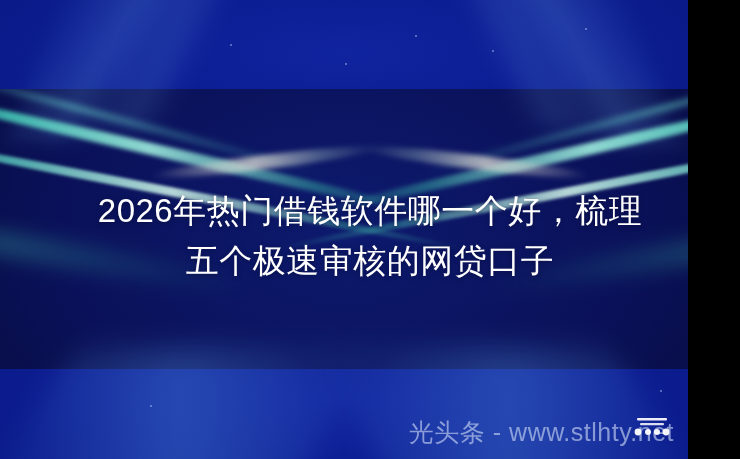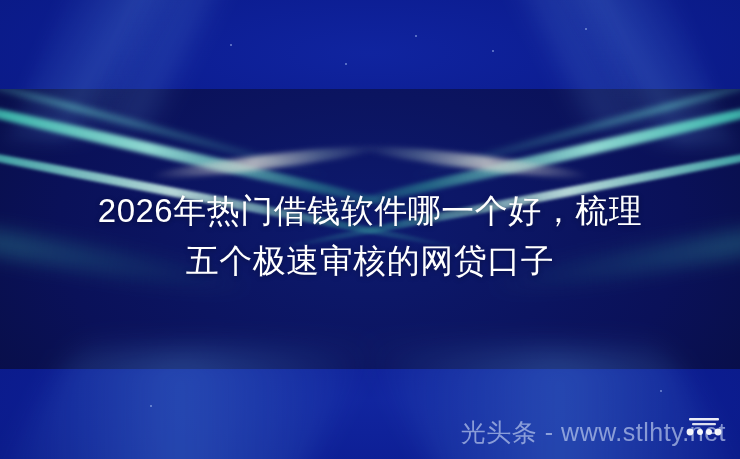--- a/index.html
+++ b/index.html
@@ -7,21 +7,21 @@
     margin: 0;
     padding: 0;
     background: #000;
   }
   body {
     font-family: "Liberation Sans", "DejaVu Sans", sans-serif;
   }
 
   .banner {
     position: relative;
-    width: 740px;
+    width: 688px;
     height: 459px;
     overflow: hidden;
     background: #0b1460;
     user-select: none;
   }
 
   
   .band {
     position: absolute;
     left: 0;

